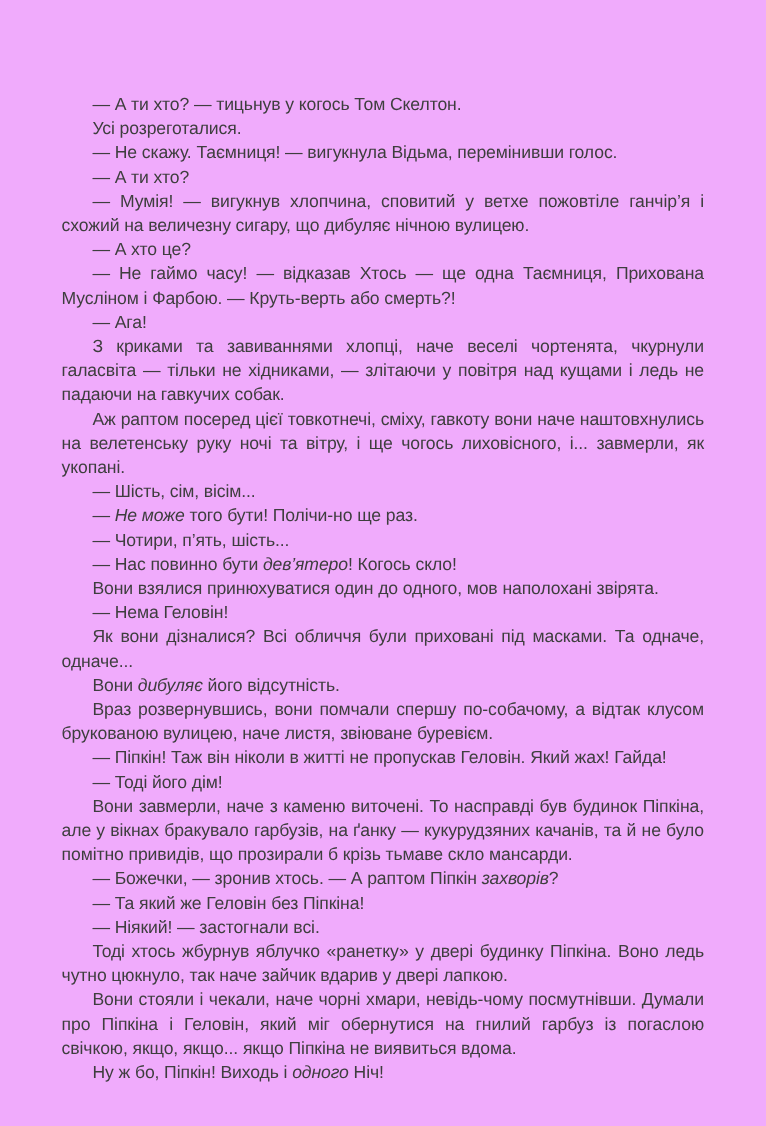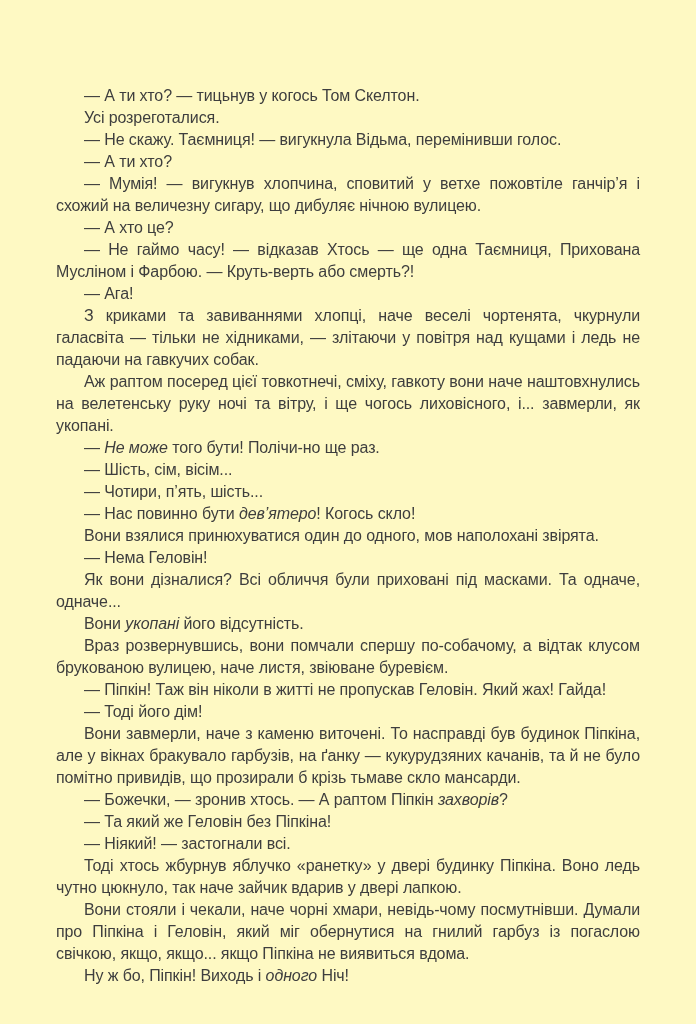--- a/index.html
+++ b/index.html
@@ -30,40 +30,40 @@
     text-align: justify;
     text-indent: 28px;
   }
   .text-block p em {
     font-style: italic;
   }
 </style>
 </head>
 <body>
 
-<div class="page" style="background: #fef9c3;">
+<div class="page" style="background: #f0abfc;">
   <div class="text-block" style="color: rgb(62, 62, 62);">
       <p><span>— А ти хто? — тицьнув у когось Том Скелтон.</span></p>
       <p><span>Усі розреготалися.</span></p>
       <p><span>— Не скажу. Таємниця! — вигукнула Відьма, перемінивши голос.</span></p>
       <p><span>— А ти хто?</span></p>
       <p><span>— Мумія! — вигукнув хлопчина, сповитий у ветхе пожовтіле ганчір’я і схожий на величезну сигару, що дибуляє нічною вулицею.</span></p>
       <p><span>— А хто це?</span></p>
       <p><span>— Не гаймо часу! — відказав Хтось — ще одна Таємниця, Прихована Мусліном і Фарбою. — Круть-верть або смерть?!</span></p>
       <p><span>— Ага!</span></p>
       <p><span>З криками та завиваннями хлопці, наче веселі чортенята, чкурнули галасвіта — тільки не хідниками, — злітаючи у повітря над кущами і ледь не падаючи на гавкучих собак.</span></p>
       <p><span>Аж раптом посеред цієї товкотнечі, сміху, гавкоту вони наче наштовхнулись на велетенську руку ночі та вітру, і ще чогось лиховісного, і... завмерли, як укопані.</span></p>
+      <p><span>— Шість, сім, вісім...</span></p>
       <p><span>— </span><em>Не може</em><span> того бути! Полічи-но ще раз.</span></p>
-      <p><span>— Шість, сім, вісім...</span></p>
       <p><span>— Чотири, п’ять, шість...</span></p>
       <p><span>— Нас повинно бути </span><em>дев’ятеро</em><span>! Когось скло!</span></p>
       <p><span>Вони взялися принюхуватися один до одного, мов наполохані звірята.</span></p>
       <p><span>— Нема Геловін!</span></p>
       <p><span>Як вони дізналися? Всі обличчя були приховані під масками. Та одначе, одначе...</span></p>
-      <p><span>Вони </span><em>укопані</em><span> його відсутність.</span></p>
+      <p><span>Вони </span><em>дибуляє</em><span> його відсутність.</span></p>
       <p><span>Враз розвернувшись, вони помчали спершу по-собачому, а відтак клусом брукованою вулицею, наче листя, звіюване буревієм.</span></p>
       <p><span>— Піпкін! Таж він ніколи в житті не пропускав Геловін. Який жах! Гайда!</span></p>
       <p><span>— Тоді його дім!</span></p>
       <p><span>Вони завмерли, наче з каменю виточені. То насправді був будинок Піпкіна, але у вікнах бракувало гарбузів, на ґанку — кукурудзяних качанів, та й не було помітно привидів, що прозирали б крізь тьмаве скло мансарди.</span></p>
       <p><span>— Божечки, — зронив хтось. — А раптом Піпкін </span><em>захворів</em><span>?</span></p>
       <p><span>— Та який же Геловін без Піпкіна!</span></p>
       <p><span>— Ніякий! — застогнали всі.</span></p>
       <p><span>Тоді хтось жбурнув яблучко «ранетку» у двері будинку Піпкіна. Воно ледь чутно цюкнуло, так наче зайчик вдарив у двері лапкою.</span></p>
       <p><span>Вони стояли і чекали, наче чорні хмари, невідь-чому посмутнівши. Думали про Піпкіна і Геловін, який міг обернутися на гнилий гарбуз із погаслою свічкою, якщо, якщо... якщо Піпкіна не виявиться вдома.</span></p>
       <p><span>Ну ж бо, Піпкін! Виходь і </span><em>одного</em><span> Ніч!</span></p>

